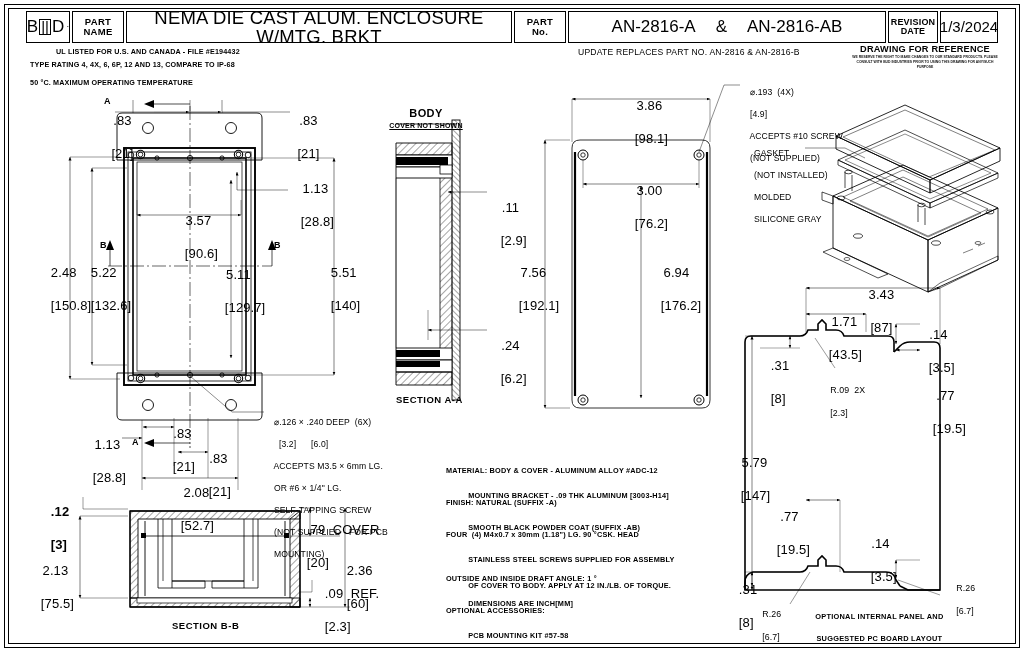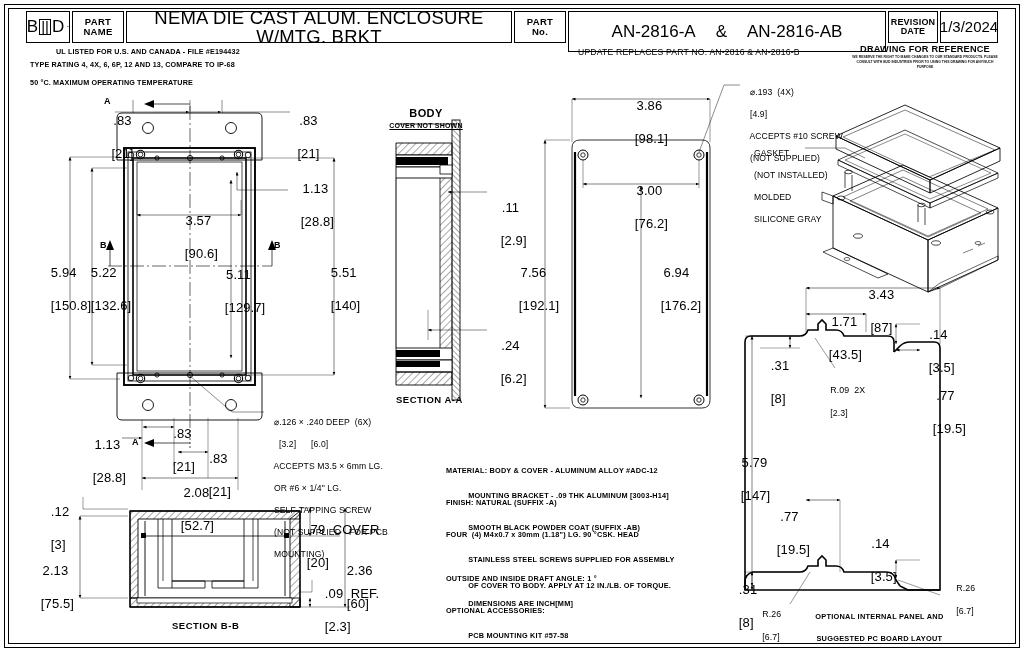--- a/index.html
+++ b/index.html
@@ -33,21 +33,21 @@
   .logo-cell { left: 26px; top: 11px; width: 44px; height: 32px; }
   .logo-txt {
     font-family: "Liberation Sans", sans-serif;
     font-size: 17px; letter-spacing: 0px; font-weight: 400;
     display:flex; align-items:center;
   }
   .logo-b { border:1.3px solid #000; padding:0 1px; font-size:15px; line-height:14px;}
   .partname-cell { left: 72px; top: 11px; width: 52px; height: 32px; font-size: 9.5px; font-weight:600; letter-spacing:.3px;}
   .title-cell { left: 126px; top: 11px; width: 386px; height: 32px; font-size: 18.5px; letter-spacing:.2px;}
   .partno-cell { left: 514px; top: 11px; width: 52px; height: 32px; font-size: 9.5px; font-weight:600; letter-spacing:.3px;}
-  .partnum-cell { left: 568px; top: 11px; width: 318px; height: 41px; font-size: 17px; }
+  .partnum-cell { left: 568px; top: 11px; width: 318px; height: 32px; font-size: 17px; }
   .partnum-cell span { padding: 0 10px; }
   .rev-cell { left: 888px; top: 11px; width: 50px; height: 32px; font-size: 9px; font-weight:600; letter-spacing:.2px;}
   .date-cell { left: 940px; top: 11px; width: 58px; height: 32px; font-size: 15px; }
 
   .sub-note {
     position: absolute; font-size: 7.2px; font-weight: 700;
     letter-spacing: .15px; color: #000; white-space: nowrap;
   }
   .n1 { left: 30px; top: 47px; padding-left: 26px; }
   .n2 { left: 30px; top: 60px; }
@@ -430,21 +430,21 @@
   </div>
   <div class="lbl dim" style="left:170px; top:196px; width:42px;">
     <span>3.57</span><br>
     <span>[90.6]</span>
   </div>
   <div class="lbl dim" style="left:286px; top:164px; width:44px;">
     <span>1.13</span><br>
     <span>[28.8]</span>
   </div>
   <div class="lbl dim" style="left:36px; top:248px; width:40px;">
-    <span>5.94</span><br>
+    <span>2.48</span><br>
     <span>[150.8]</span>
   </div>
   <div class="lbl dim" style="left:76px; top:248px; width:40px;">
     <span>5.22</span><br>
     <span>[132.6]</span>
   </div>
   <div class="lbl dim" style="left:316px; top:248px; width:40px;">
     <span>5.51</span><br>
     <span>[140]</span>
   </div>
@@ -517,21 +517,21 @@
     <span>ACCEPTS #10 SCREW</span><br>
     <span>(NOT SUPPLIED)</span>
   </div>
   <div class="lbl" style="left:744px; top:137px; font-size:8.6px;">
     <span>GASKET</span><br>
     <span>(NOT INSTALLED)</span><br>
     <span>MOLDED</span><br>
     <span>SILICONE GRAY</span>
   </div>
 
-  <div class="lbl dim" style="left:36px; top:487px; width:28px;">
+  <div class="lbl dim" style="left:36px; top:487px; width:28px;font-weight:bold;">
     <span>.12</span><br>
     <span>[3]</span>
   </div>
   <div class="lbl dim" style="left:26px; top:546px; width:44px;">
     <span>2.13</span><br>
     <span>[75.5]</span>
   </div>
   <div class="lbl" style="left:292px; top:505px; width:76px;">
     <span>.79</span>&nbsp;&nbsp;<span>COVER</span><br>
     <span>[20]</span>

